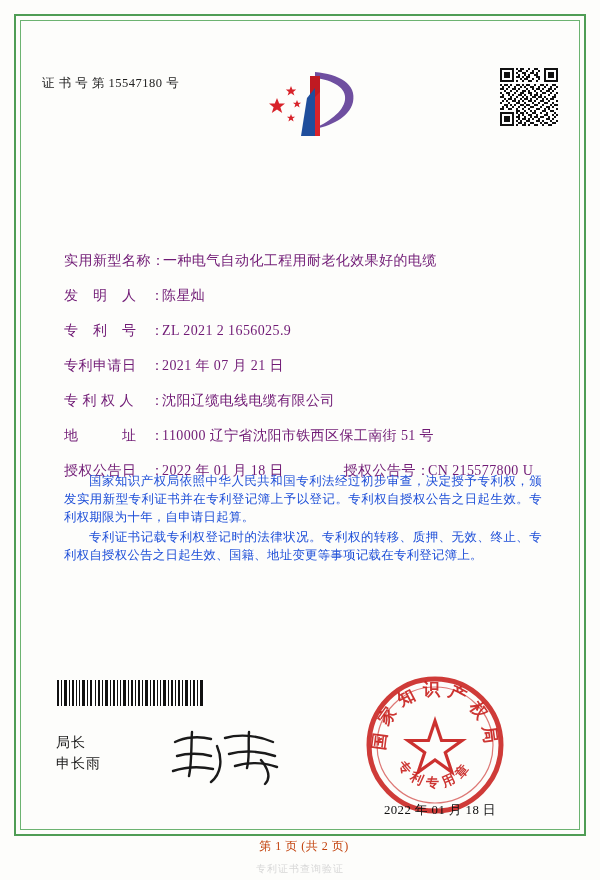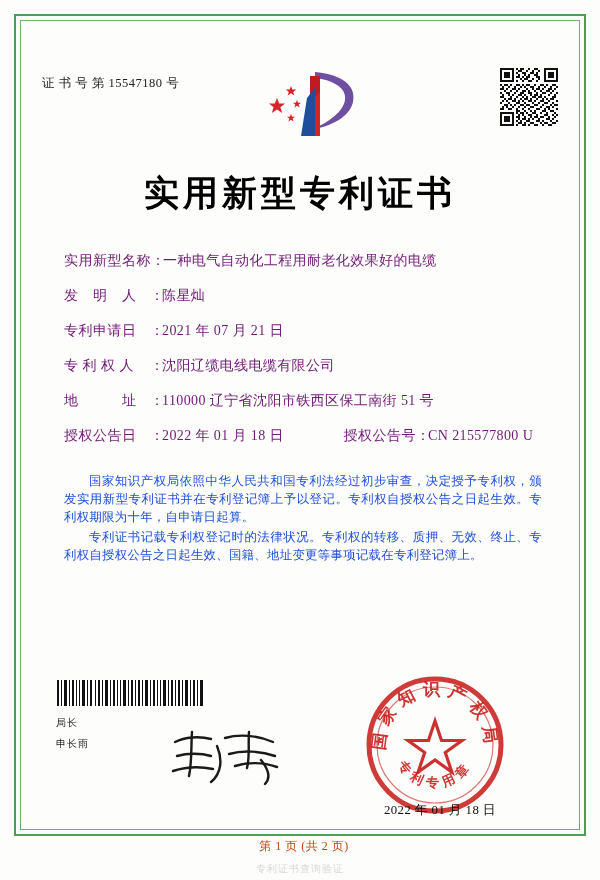--- a/index.html
+++ b/index.html
@@ -154,22 +154,22 @@
     position: absolute;
     left: 345px;
     top: 655px;
     width: 140px;
     height: 140px;
   }
 
   .sign-block {
     position: absolute;
     left: 36px;
-    top: 692px;
-    font-size: 10px;
+    top: 712px;
+    font-size: 14px;
     line-height: 21px;
     letter-spacing: 1px;
   }
 
   .signature {
     position: absolute;
     left: 145px;
     top: 706px;
     width: 130px;
     height: 62px;
@@ -452,28 +452,30 @@
           <rect x="8" y="28" width="1" height="1"></rect>
             <rect x="11" y="28" width="2" height="1"></rect>
           <rect x="14" y="28" width="1" height="1"></rect>
             <rect x="17" y="28" width="2" height="1"></rect>
           <rect x="21" y="28" width="1" height="1"></rect>
             <rect x="24" y="28" width="2" height="1"></rect>
         </g>
       </svg>
     </div>
 
-    <div class="title">实用新型专利证书</div>
 
     <div class="fields">
       <div class="field-row">
         <span class="field-label">实用新型名称</span><span class="field-colon">：</span><span class="field-value">一种电气自动化工程用耐老化效果好的电缆</span>
       </div>
       <div class="field-row">
         <span class="field-label">发　明　人</span><span class="field-colon">：</span><span class="field-value">陈星灿</span>
+      </div>
+      <div class="field-row">
+        <span class="field-label">专　利　号</span><span class="field-colon">：</span><span class="field-value">ZL 2021 2 1656025.9</span>
       </div>
       <div class="field-row">
         <span class="field-label">专利申请日</span><span class="field-colon">：</span><span class="field-value">2021 年 07 月 21 日</span>
       </div>
       <div class="field-row">
         <span class="field-label">专 利 权 人</span><span class="field-colon">：</span><span class="field-value">沈阳辽缆电线电缆有限公司</span>
       </div>
       <div class="field-row">
         <span class="field-label">地　　　址</span><span class="field-colon">：</span><span class="field-value">110000 辽宁省沈阳市铁西区保工南街 51 号</span>
       </div>

